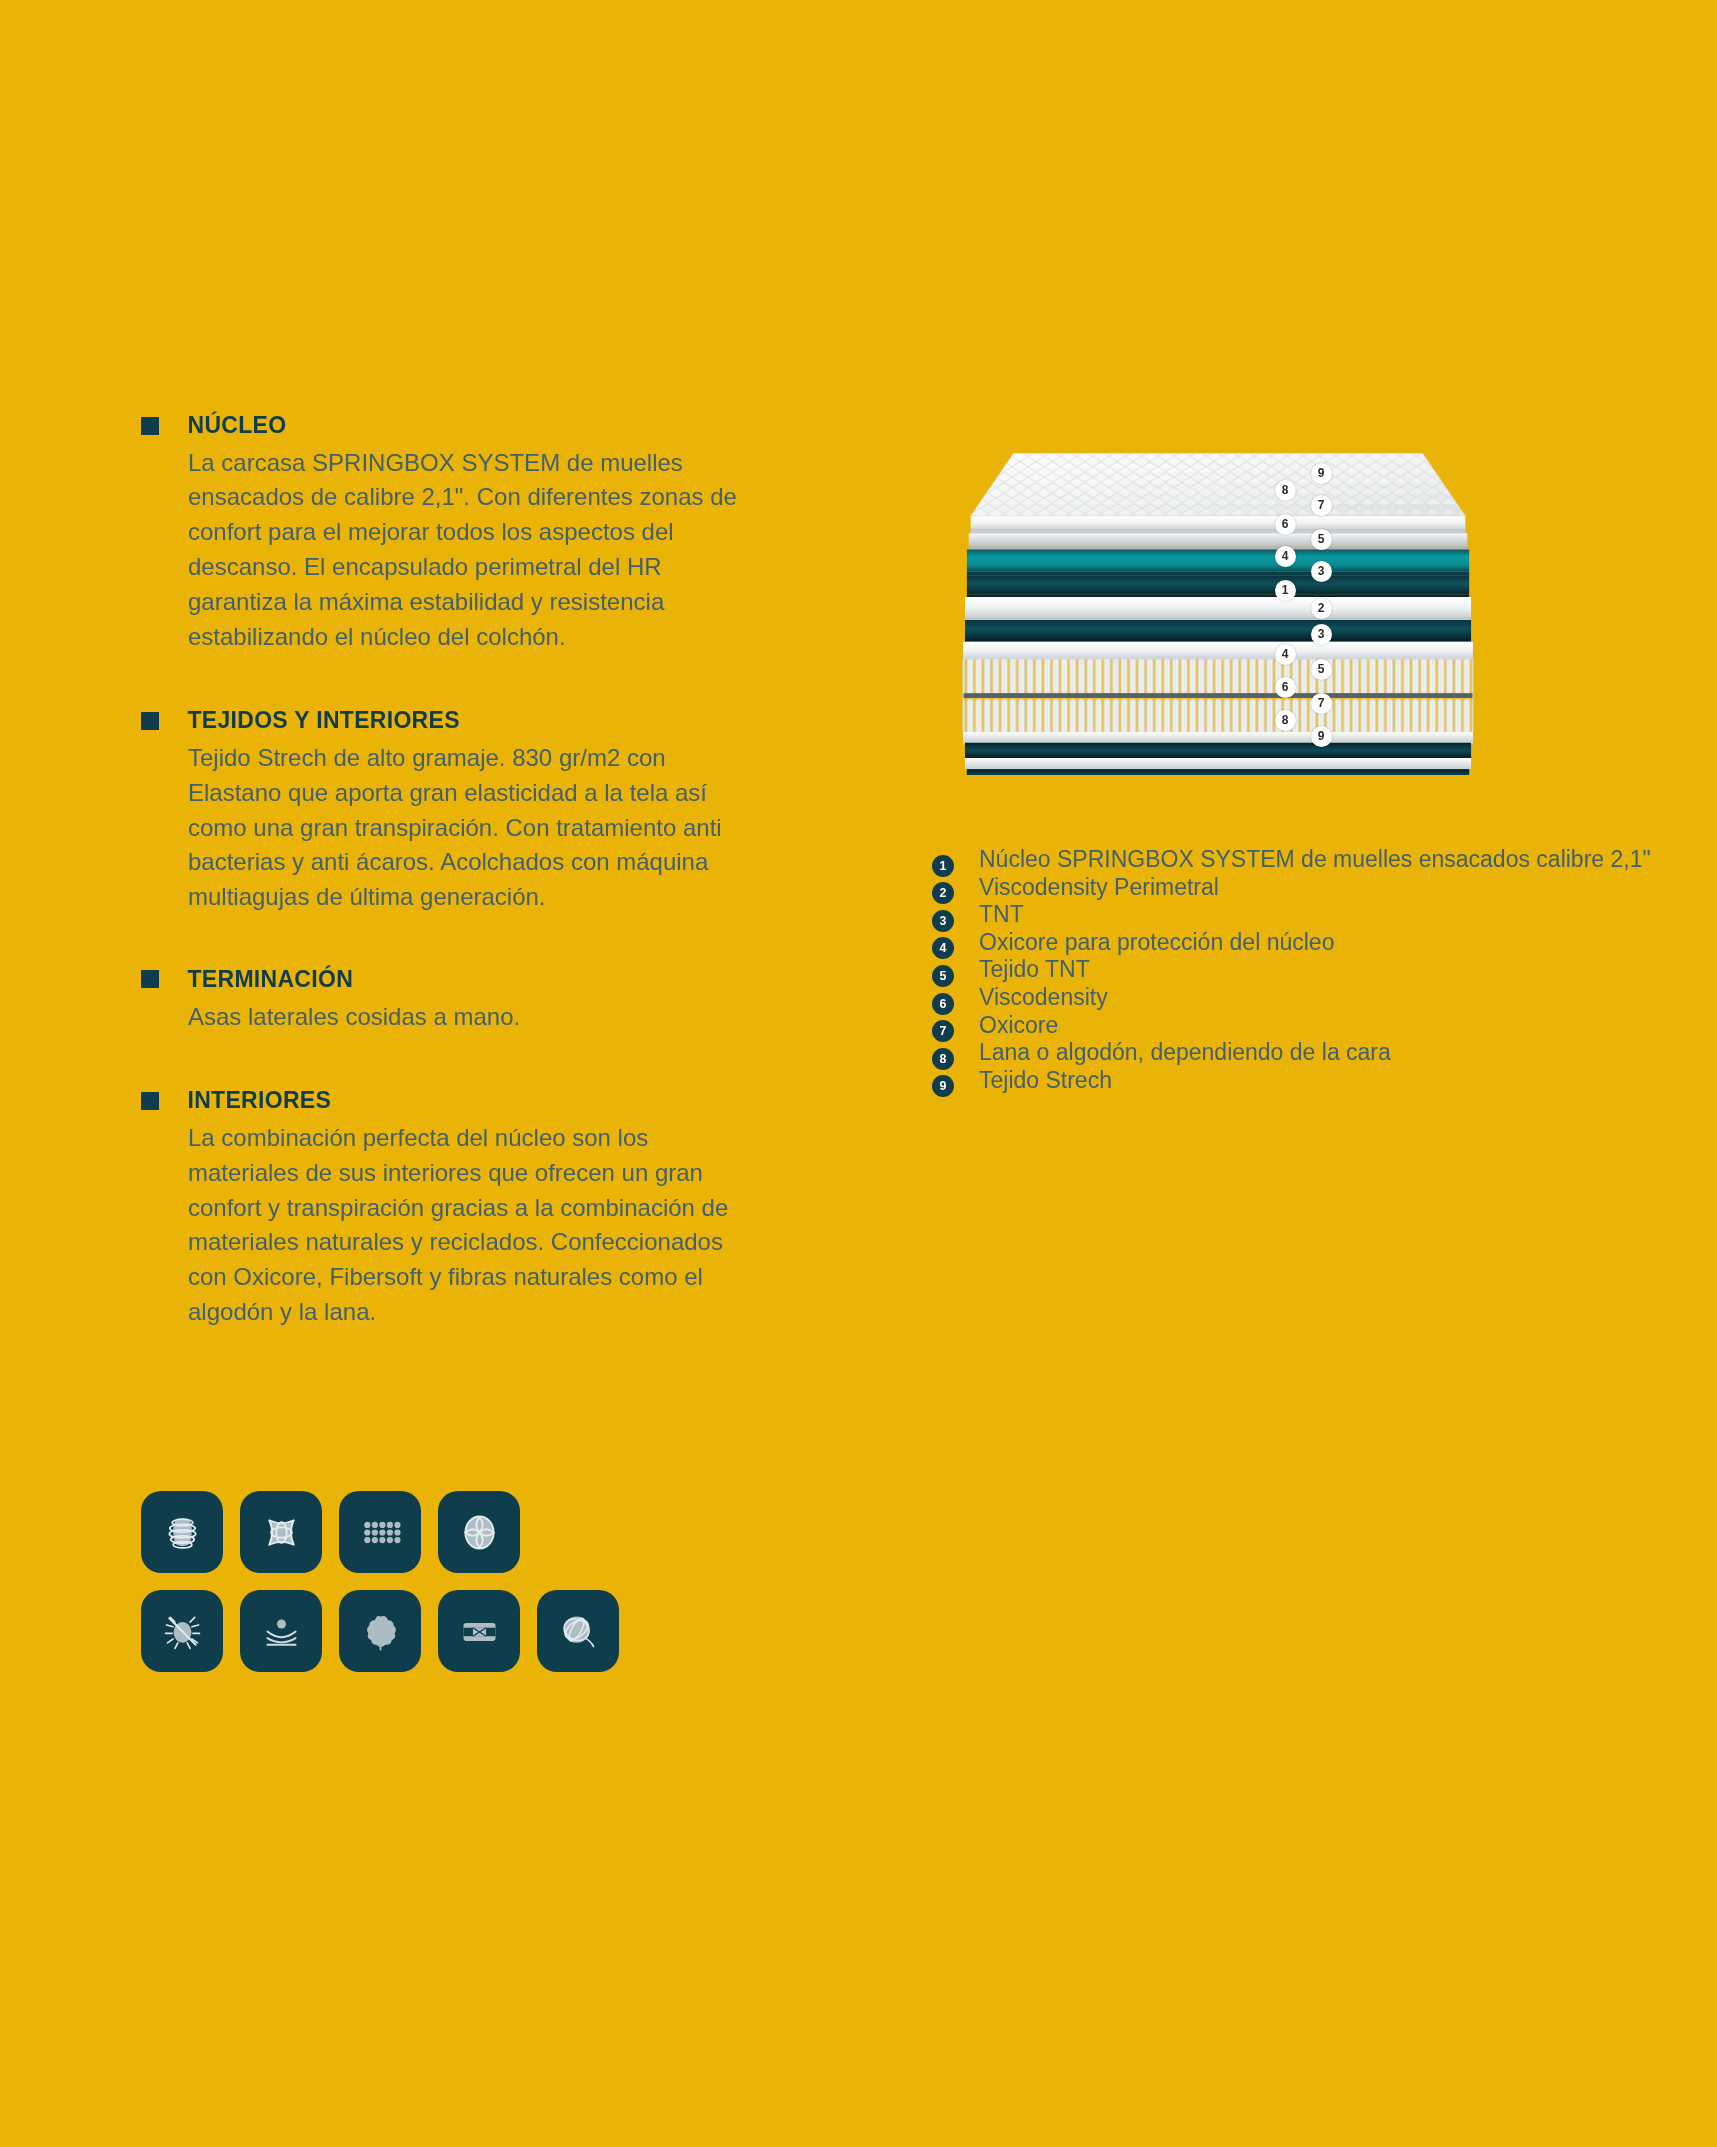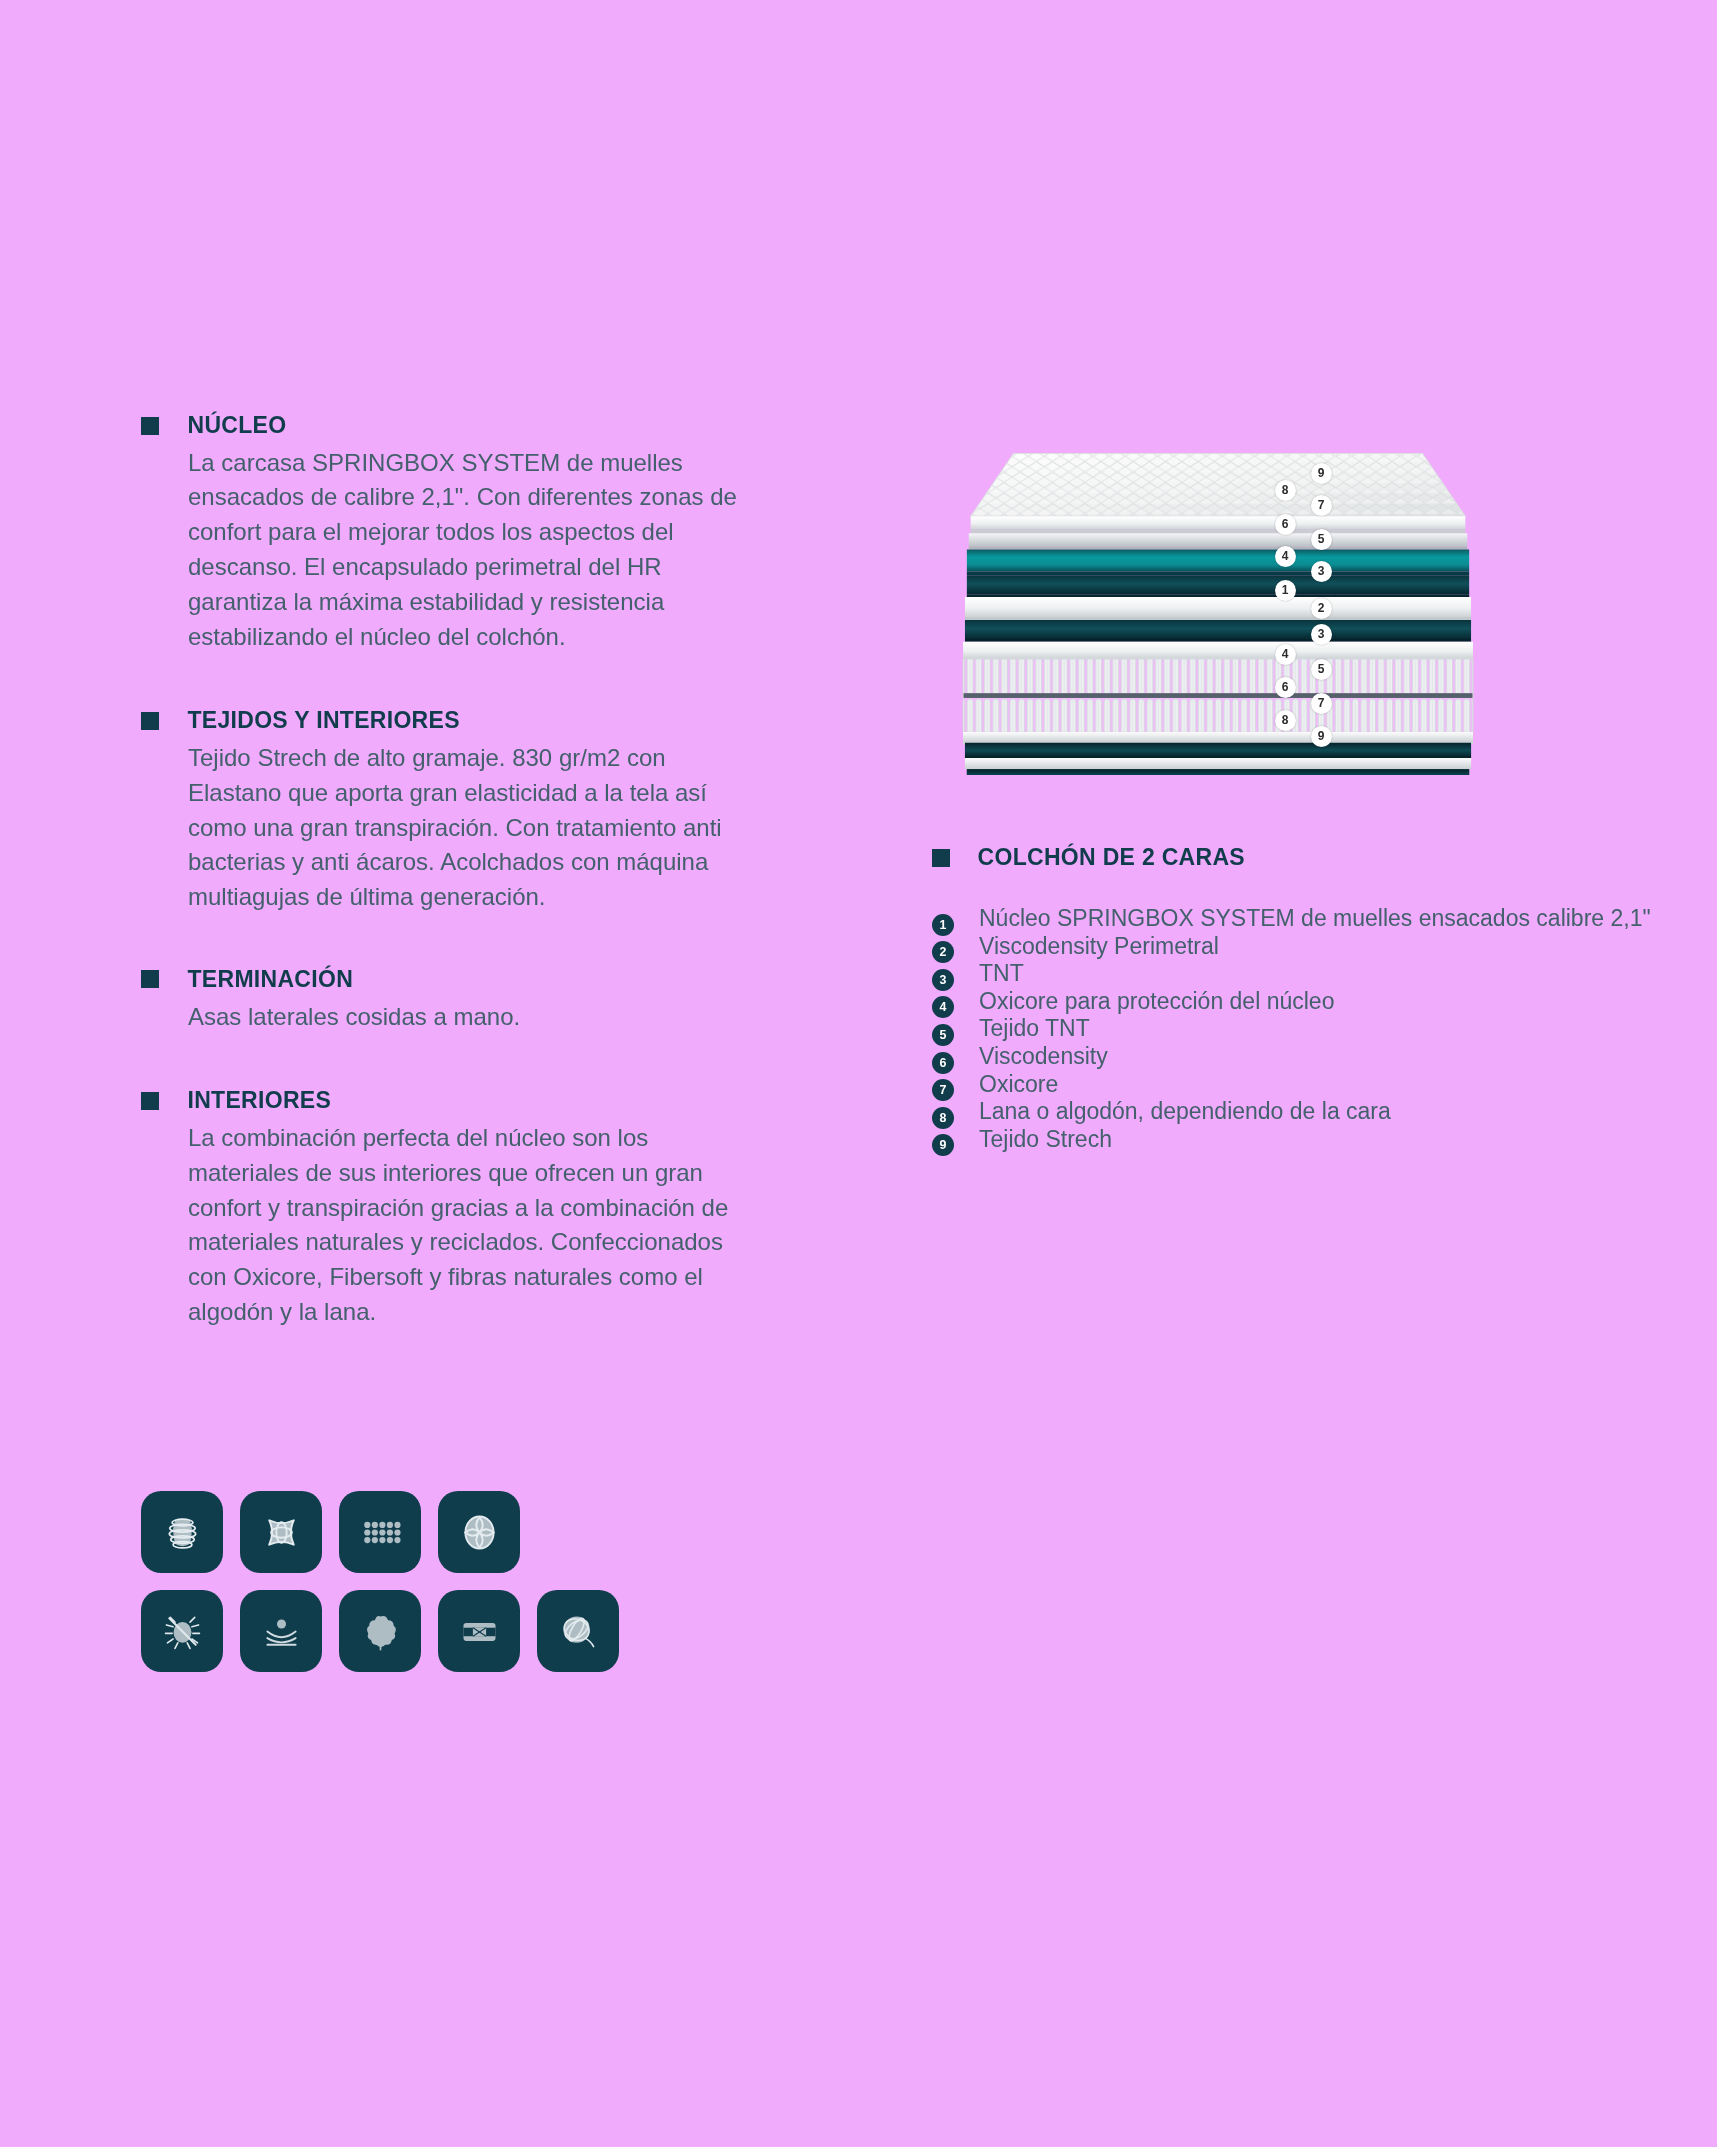--- a/index.html
+++ b/index.html
@@ -9,21 +9,21 @@
     height: 2148px;
     background: #efefee;
     font-family: "Liberation Sans", sans-serif;
     overflow: hidden;
   }
 
   .page {
     position: relative;
     width: 1718px;
     height: 2148px;
-    background: #f0abfc;
+    background: #eab308;
   }
 
   
   .left-col {
     position: absolute;
     left: 141px;
     top: 414px;
     width: 609px;
   }
 
@@ -406,24 +406,20 @@
         <div class="callout" style="left:352px;top:240px">4</div>
         <div class="callout" style="left:388px;top:255px">5</div>
         <div class="callout" style="left:352px;top:273px">6</div>
         <div class="callout" style="left:388px;top:289px">7</div>
         <div class="callout" style="left:352px;top:306px">8</div>
         <div class="callout" style="left:388px;top:322px">9</div>
       </div>
     </div>
 
     <div class="legend">
-      <div class="legend-head">
-        <span class="bullet-square"></span>
-        <span class="legend-title">COLCHÓN DE 2 CARAS</span>
-      </div>
       <div class="legend-list">
         <div class="legend-item">
           <span class="legend-num">1</span>
           <span class="legend-text">Núcleo SPRINGBOX SYSTEM de muelles ensacados calibre 2,1"</span>
         </div>
         <div class="legend-item">
           <span class="legend-num">2</span>
           <span class="legend-text">Viscodensity Perimetral</span>
         </div>
         <div class="legend-item">

